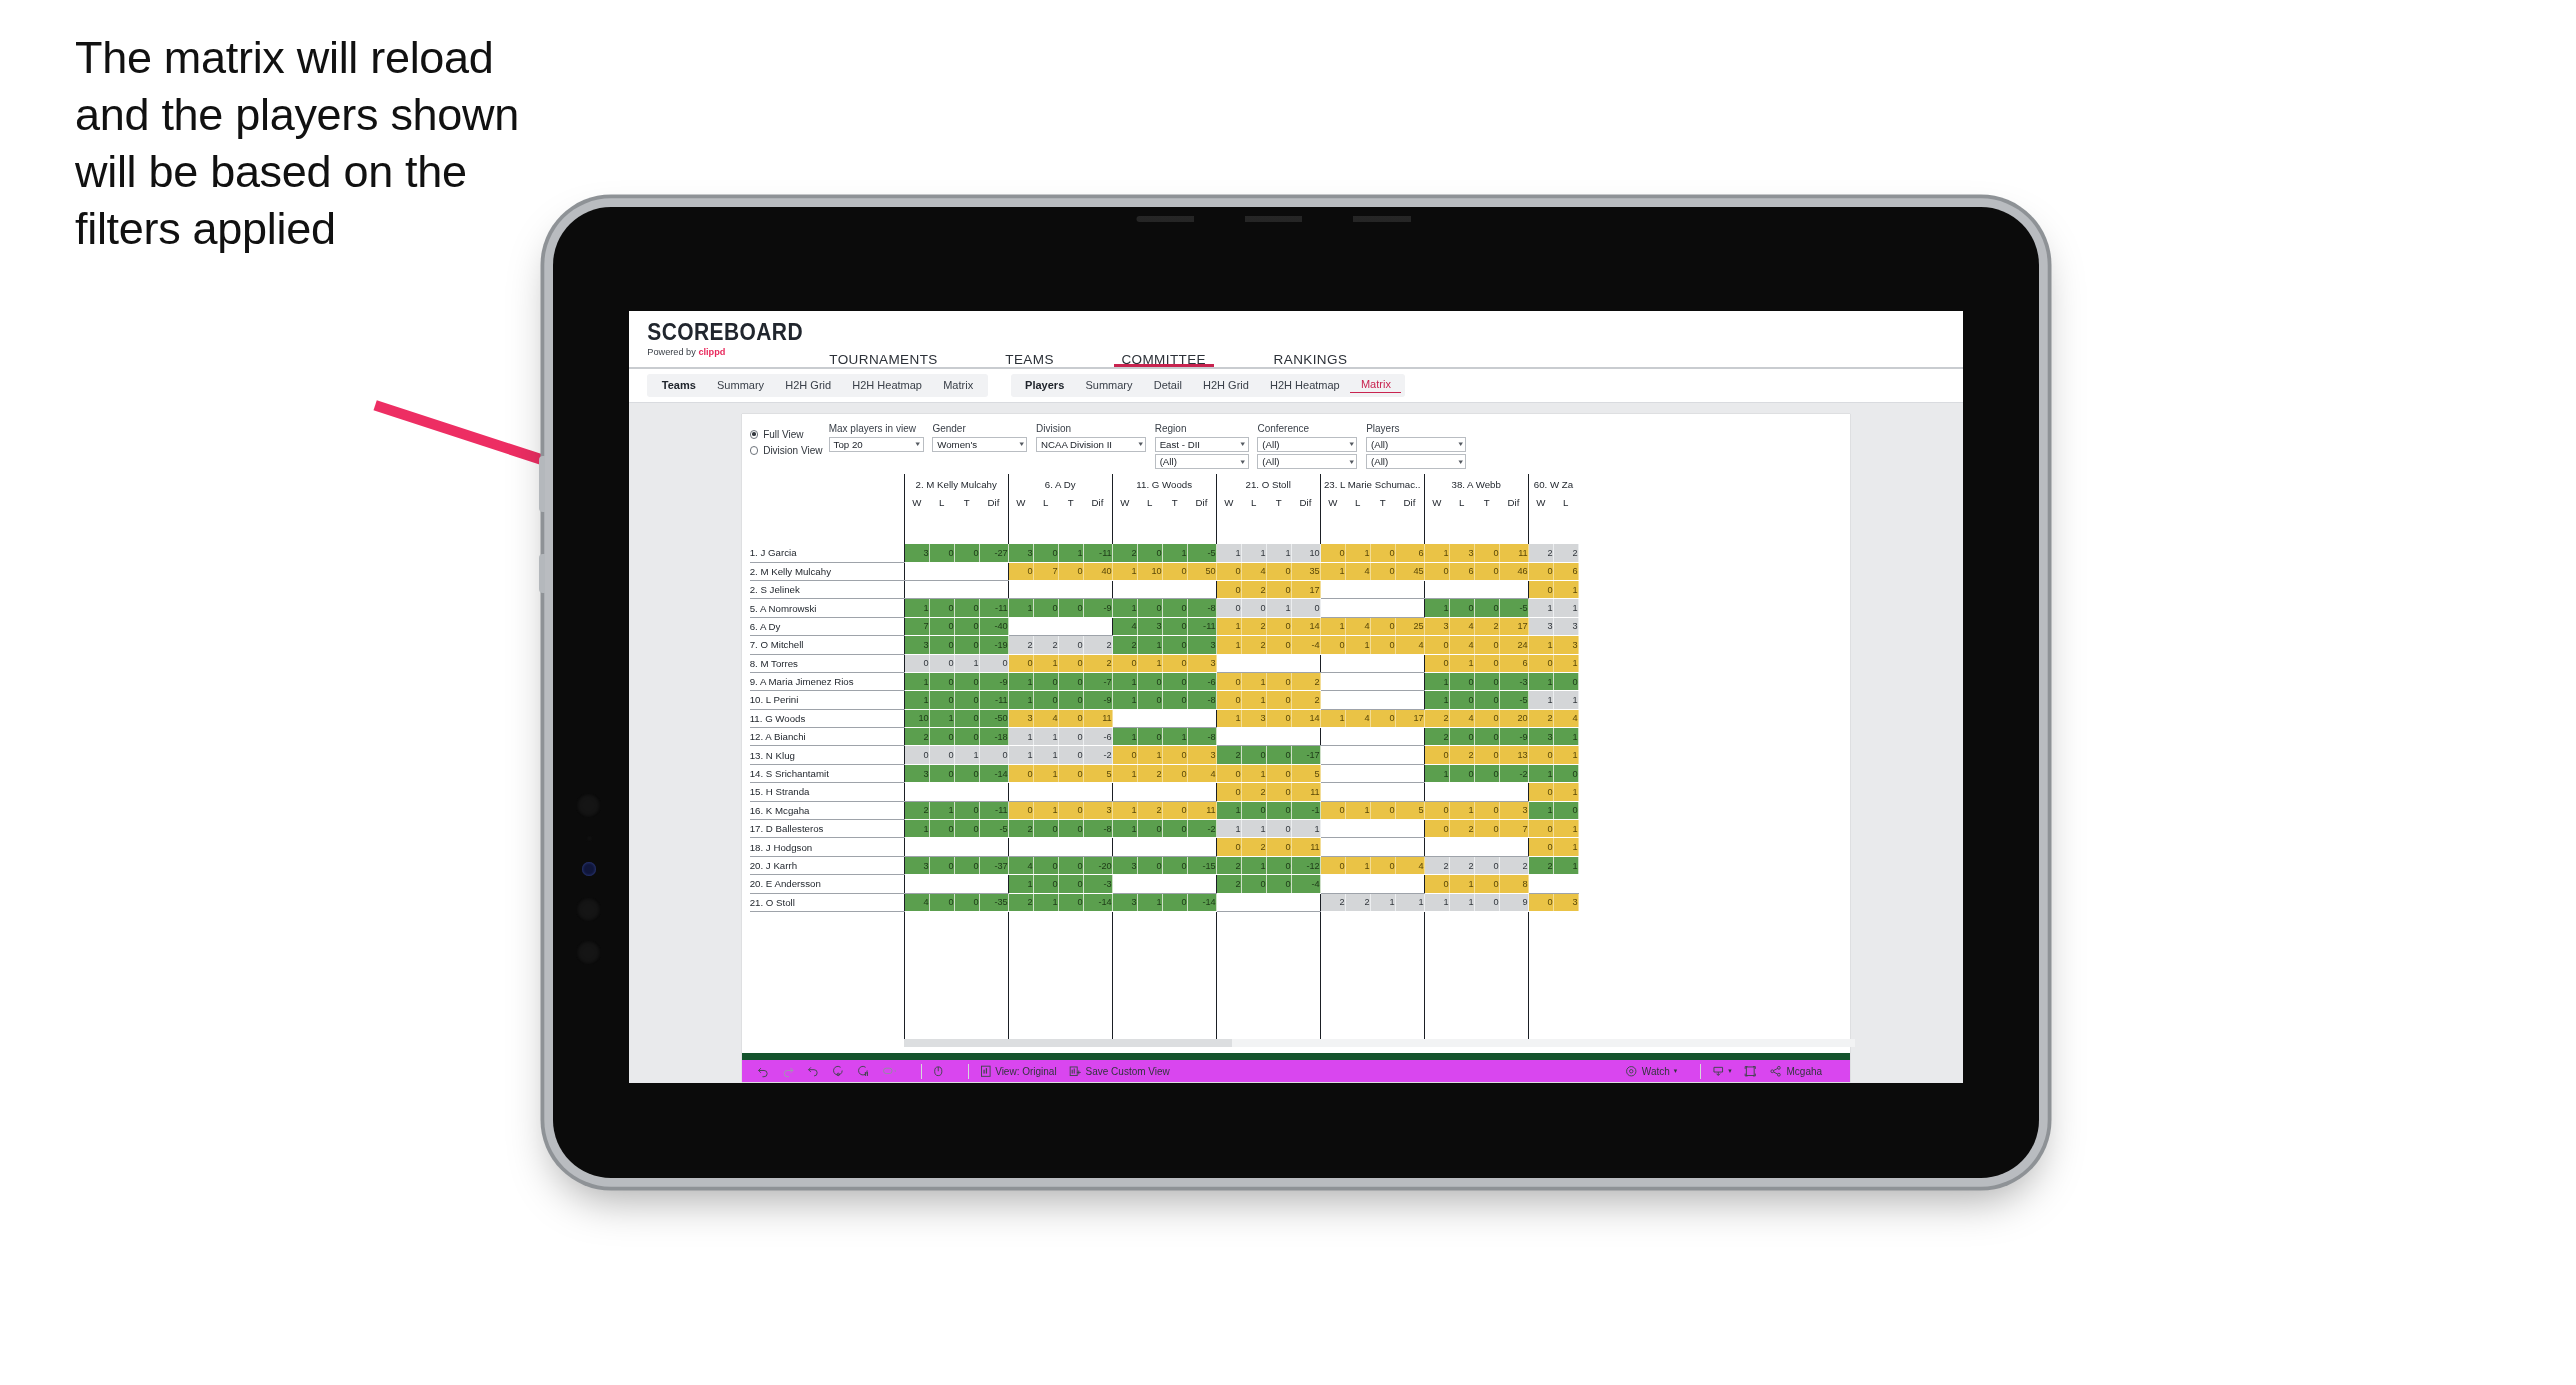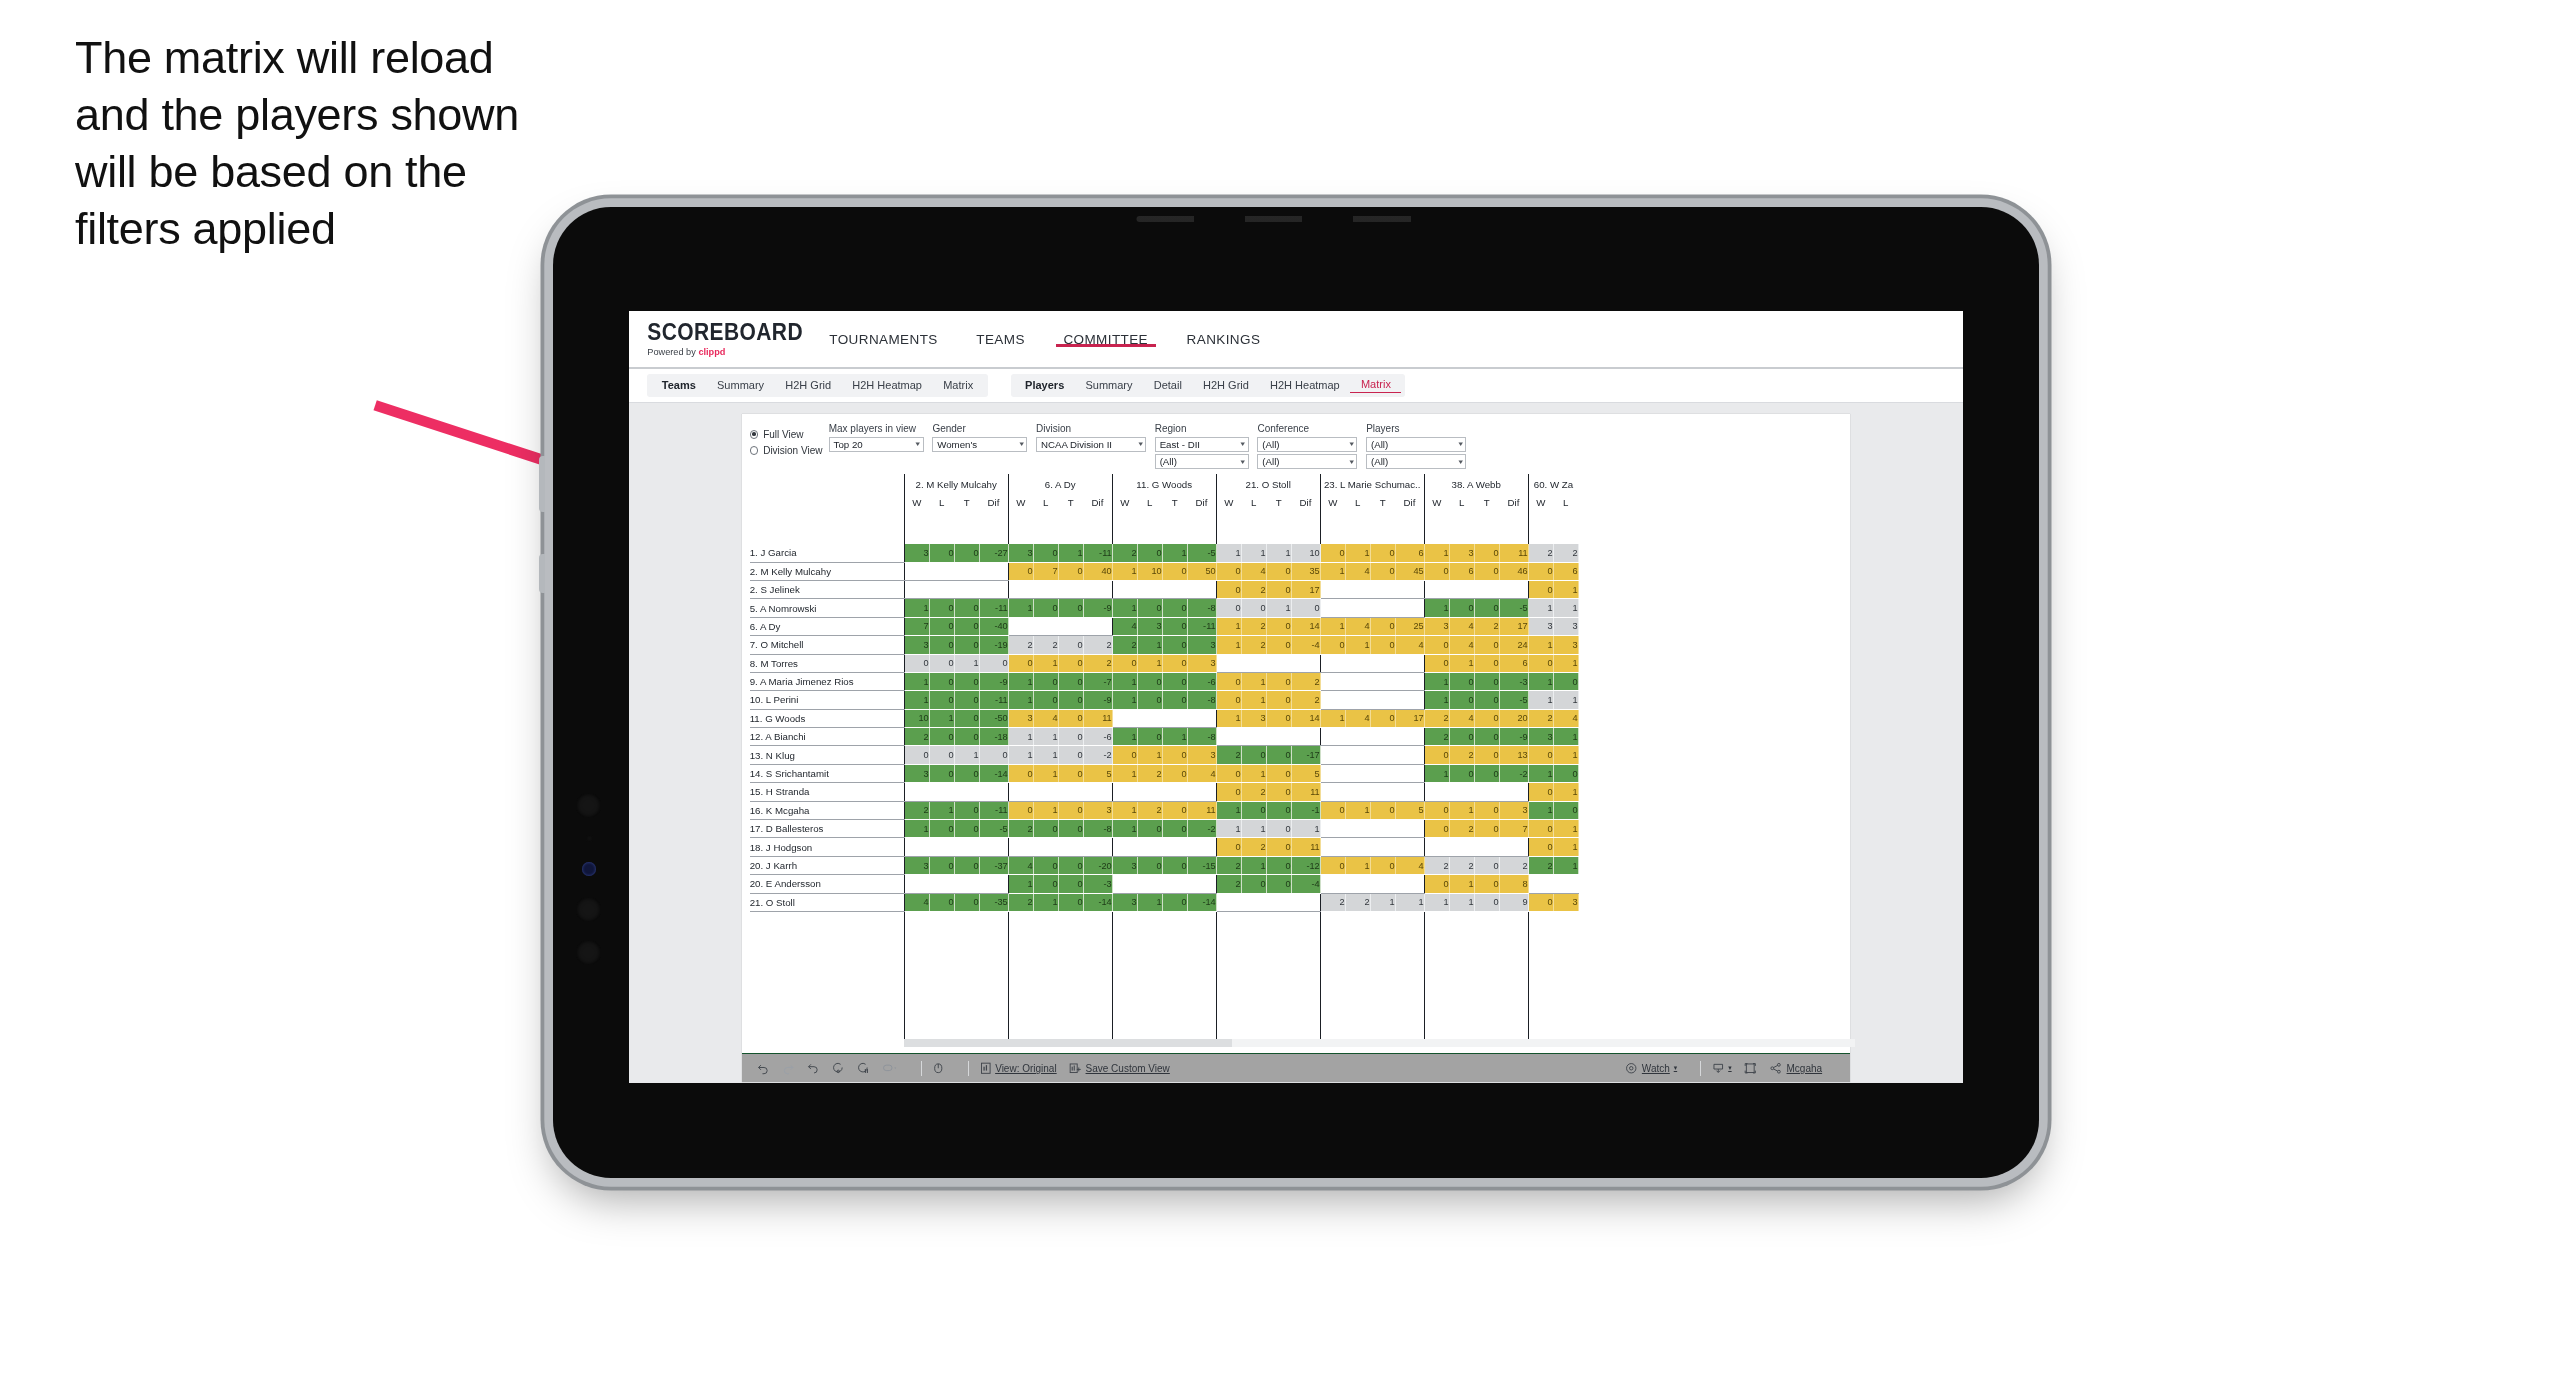--- a/index.html
+++ b/index.html
@@ -50,21 +50,21 @@
   
   #appbar{height:56px;background:#ffffff;display:flex;align-items:stretch;}
   #brand{width:181px;display:flex;flex-direction:column;justify-content:center;padding-left:18.3px;box-sizing:border-box;}
   #brand-title{
     font-family:"Liberation Sans",sans-serif;font-weight:bold;font-size:21px;
     color:#21262e;letter-spacing:0.4px;line-height:1;
     transform:scaleY(1.16);transform-origin:left center;
   }
   #brand-sub{font-size:9.2px;color:#3b4048;margin-top:5.8px;line-height:1;}
   #brand-sub b{color:#e8295c;font-weight:bold;}
-  .topnav{display:flex;align-items:center;}
+  .topnav{display:flex;align-items:flex-end;gap:29px;}
   .topnav-item{
     display:flex;align-items:center;padding:0 19.3px;font-size:13.5px;color:#2c3138;
     letter-spacing:0.4px;position:relative;cursor:pointer;white-space:nowrap;
   }
   .topnav-item.active:after{
     content:"";position:absolute;left:11.6px;right:11.6px;bottom:0;height:2.9px;background:#c8234f;
   }
   #appbar-bottomline{height:1.9px;background:#c9ccd0;}
 
   
@@ -132,23 +132,23 @@
   td.cell.g{background:#5b9f4e;color:#1d3a17;border-right:1px solid #cfe0c9;}
   td.cell.yellow{background:#eac346;color:#5a4808;border-right:1px solid #f3dd97;}
   td.cell.grey{background:#d4d6d8;color:#32373d;border-right:1px solid #eceef0;}
   #hscroll{
     position:absolute;left:162px;bottom:35px;width:951px;height:8.7px;background:#f2f3f4;
   }
   #hscroll-thumb{position:absolute;left:0;top:0;width:328px;height:8.7px;background:#dcdee0;}
 
   
   #toolbar{
-    position:absolute;left:0;right:0;bottom:0;height:29px;background:#a3a3a3;
-    border-top:1px solid #14532d;display:flex;align-items:center;padding:0 15.4px;box-sizing:border-box;
-    font-size:10px;color:#30353c;text-decoration:underline;
+    position:absolute;left:0;right:0;bottom:0;height:29px;background:#d946ef;
+    border-top:7px solid #14532d;display:flex;align-items:center;padding:0 15.4px;box-sizing:border-box;
+    font-size:10px;color:#30353c;
   }
   .tb{display:flex;align-items:center;margin-right:12.5px;cursor:pointer;white-space:nowrap;}
   .tb svg{display:block;}
   .tb .lbl{margin-left:3.9px;}
   .tb-sep{width:1px;height:14.5px;background:#d6d8da;margin:0 10.6px;}
   .tb-space{flex:1;}
 </style>
 </head>
 <body>
 

